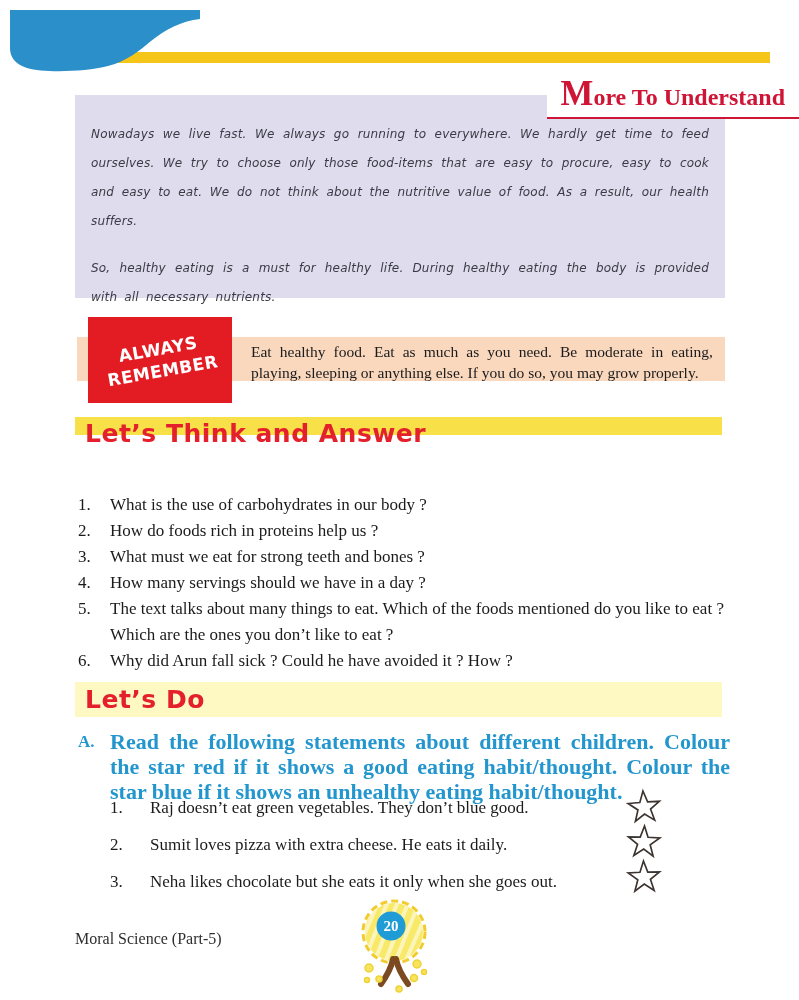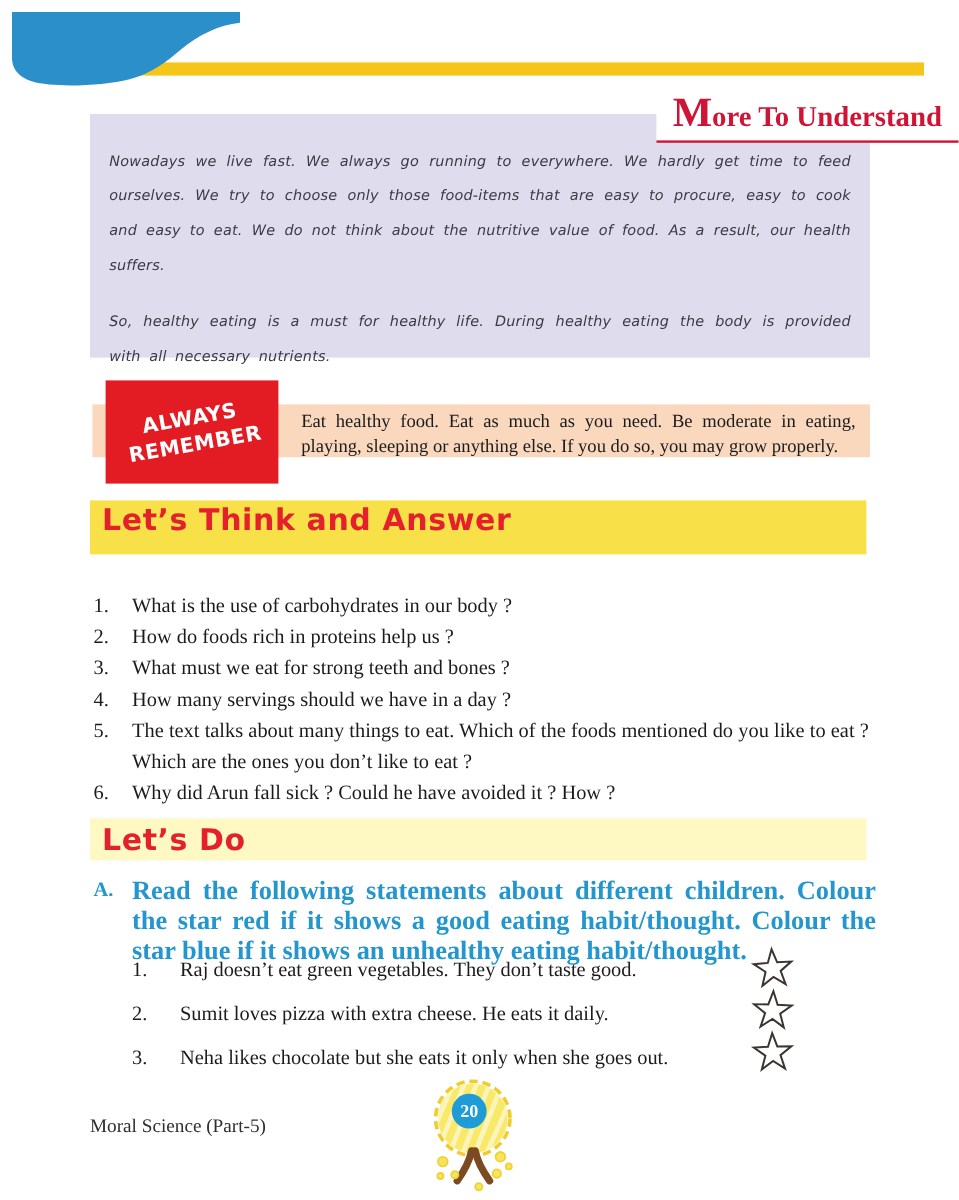--- a/index.html
+++ b/index.html
@@ -45,21 +45,21 @@
     transform:rotate(-10deg); color:#ffffff; font-family:"DejaVu Sans", sans-serif;
     font-weight:bold; font-size:17px; line-height:1.3; text-align:center; letter-spacing:.5px;
     width:110px;
   }
   .remember-text {
     position:absolute; left:176px; top:24px; width:462px;
     font-size:15.5px; line-height:21px; text-align:justify; color:#1b1b1b;
   }
 
   
-  .banner { position:absolute; left:75px; width:647px; height:45px; }
+  .banner { position:absolute; left:75px; width:647px; height:18px; }
   .banner.yellow { top:417px; background:#f8e049; }
   .banner.pink   { top:682px; background:#fef9c3; height:35px; }
   .banner span {
     display:block; padding-left:10px; line-height:33px;
     font-family:"DejaVu Sans", sans-serif; font-weight:800; font-size:25px;
     color:#e4202c; letter-spacing:.5px;
   }
   .banner.pink span { line-height:35px; }
 
   .subhead {
@@ -156,21 +156,21 @@
   </div>
 
   <div class="instruction">
     <span class="a-num">A.</span>
     <span class="a-text">Read the following statements about different children. Colour the star red if it shows a good eating habit/thought. Colour the star blue if it shows an unhealthy eating habit/thought.</span>
   </div>
 
   <div class="statements">
     <div class="s-row">
       <span class="s-num">1.</span>
-      <span class="s-text">Raj doesn’t eat green vegetables. They don’t taste good.</span>
+      <span class="s-text">Raj doesn’t eat green vegetables. They don’t blue good.</span>
     </div>
     <div class="s-row">
       <span class="s-num">2.</span>
       <span class="s-text">Sumit loves pizza with extra cheese. He eats it daily.</span>
     </div>
     <div class="s-row">
       <span class="s-num">3.</span>
       <span class="s-text">Neha likes chocolate but she eats it only when she goes out.</span>
     </div>
   </div>

